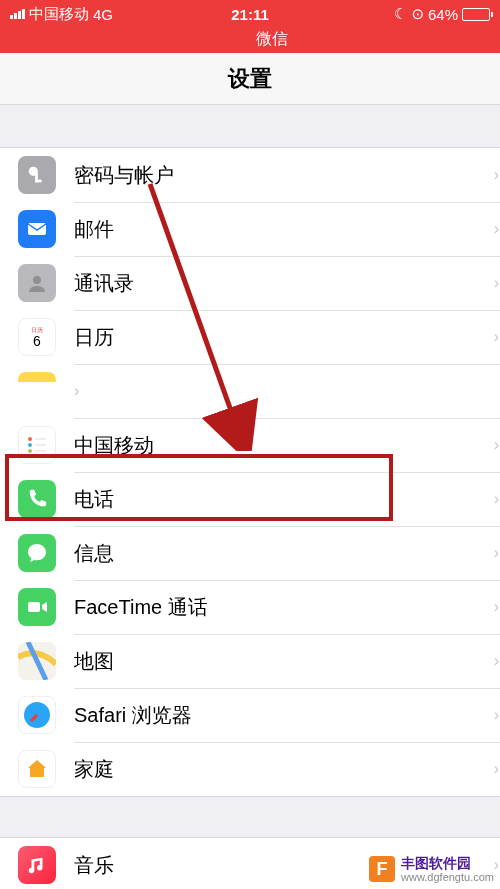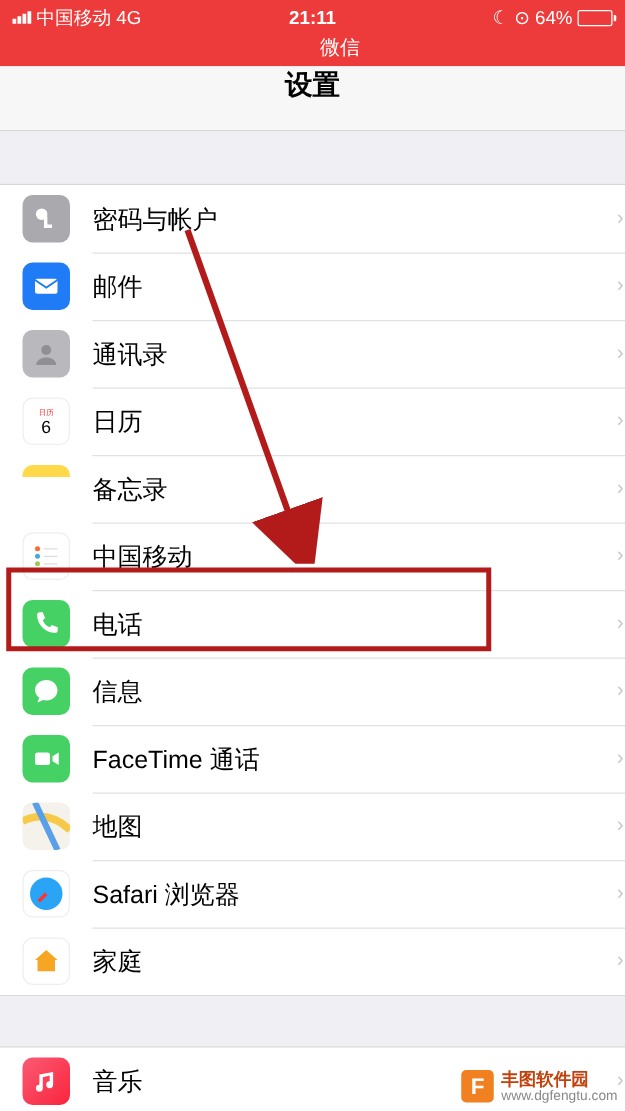--- a/index.html
+++ b/index.html
@@ -11,41 +11,41 @@
     .status-right { flex: 1; display: flex; justify-content: flex-end; align-items: center; gap: 4px; }
     .signal-bars { display: flex; align-items: flex-end; gap: 1px; }
     .signal-bars span { width: 3px; background: #fff; }
     .signal-bars span:nth-child(1){height:4px} .signal-bars span:nth-child(2){height:6px} .signal-bars span:nth-child(3){height:8px} .signal-bars span:nth-child(4){height:10px}
     .battery { width: 28px; height: 13px; border: 1px solid #fff; border-radius: 2px; position: relative; }
     .battery::after { content: ""; position: absolute; right: -4px; top: 3px; width: 2px; height: 5px; background: #fff; border-radius: 0 1px 1px 0; }
     .battery-fill { background: #fff; height: 100%; width: 64%; }
     
     .wechat-bar { height: 25px; background: #ec3b3a; color: #fff; text-align: center; font-size: 16px; line-height: 22px; padding-left: 44px; }
     
-    .nav-bar { height: 52px; background: #f7f7f8; display: flex; align-items: flex-start; justify-content: center; border-bottom: 1px solid #d8d8d8; }
+    .nav-bar { height: 52px; background: #f7f7f8; display: flex; align-items: center; justify-content: center; border-bottom: 1px solid #d8d8d8; }
     .nav-title { font-size: 22px; font-weight: 600; color: #000; }
     
     .gap { height: 42px; background: #efeff4; }
     .gap-small { height: 40px; background: #efeff4; }
     
     .list { background: #fff; border-top: 1px solid #d8d8d8; border-bottom: 1px solid #d8d8d8; }
     .row { display: flex; align-items: center; height: 54px; padding: 0 1px 0 18px; position: relative; }
     .row + .row::before { content: ""; position: absolute; left: 74px; right: 0; top: 0; height: 1px; background: #e1e1e3; }
     .icon-wrap { width: 38px; height: 38px; border-radius: 8px; display: flex; align-items: center; justify-content: center; margin-right: 18px; flex-shrink: 0; overflow: hidden; }
     .label { flex: 1; font-size: 20px; color: #000; }
     .chevron { color: #c7c7cc; }
     
     .highlight-box { position: absolute; border: 4px solid #b31a1a; left: 5px; width: 388px; top: 454px; height: 67px; pointer-events: none; z-index: 5; }
     
     .arrow-svg { position: absolute; top: 176px; left: 140px; width: 140px; height: 275px; pointer-events: none; z-index: 5; }
     
     .watermark { position: absolute; bottom: 6px; right: 6px; display: flex; align-items: center; gap: 6px; font-size: 14px; color: #666; z-index: 10; }
     .wm-logo { width: 26px; height: 26px; background: #f08020; color: #fff; font-weight: bold; display: flex; align-items: center; justify-content: center; border-radius: 4px; font-size: 18px; }
     .wm-text { display: flex; flex-direction: column; line-height: 1.1; }
-    .wm-cn { color: #c2410c; font-weight: 600; }
+    .wm-cn { color: #4c1d95; font-weight: 600; }
     .wm-url { font-size: 11px; color: #888; }
     
     .ic-passwords{background:#a9a9ae}.ic-mail{background:#1f7cf6}.ic-contacts{background:#b8b8bd}.ic-calendar{background:#fff;border:1px solid #eee}.ic-notes{background:linear-gradient(#ffd94a 0 25%,#fff 25%)}.ic-reminders{background:#fff;border:1px solid #eee}.ic-phone{background:#45d163}.ic-messages{background:#45d163}.ic-facetime{background:#45d163}.ic-maps{background:#f4f2ea}.ic-safari{background:#fff;border:1px solid #eee}.ic-home{background:#fff;border:1px solid #eee}.ic-music{background:linear-gradient(135deg,#fb5b74,#fa243c)}
   </style>
 </head>
 <body>
 
 <div class="status-bar">
   <div class="status-left">
     <span class="signal-bars">
@@ -111,21 +111,20 @@
         <svg width="30" height="30" viewBox="0 0 30 30">
           <text x="15" y="10" text-anchor="middle" font-size="6" fill="#e33">日历</text>
           <text x="15" y="24" text-anchor="middle" font-size="14" fill="#000">6</text>
         </svg>
       </div>
     <div class="label">日历</div>
     <span class="chevron">›</span>
   </div>
   <div class="row">
     <div class="icon-wrap ic-notes"></div>
-    <div class="label">备忘录</div>
     <span class="chevron">›</span>
   </div>
   <div class="row">
     <div class="icon-wrap ic-reminders">
         <svg width="28" height="28" viewBox="0 0 28 28">
           <circle cx="7" cy="8" r="2" fill="#f63"></circle>
           <circle cx="7" cy="14" r="2" fill="#4ad"></circle>
           <circle cx="7" cy="20" r="2" fill="#9c5"></circle>
           <line x1="12" y1="8" x2="23" y2="8" stroke="#ddd"></line>
           <line x1="12" y1="14" x2="23" y2="14" stroke="#ddd"></line>

